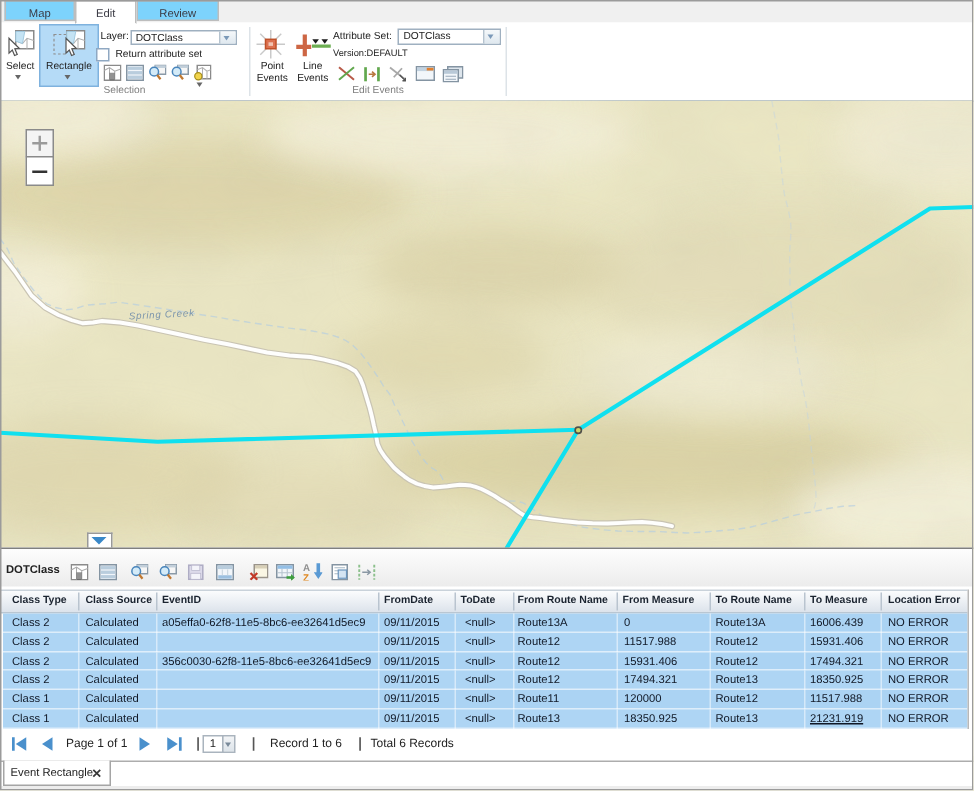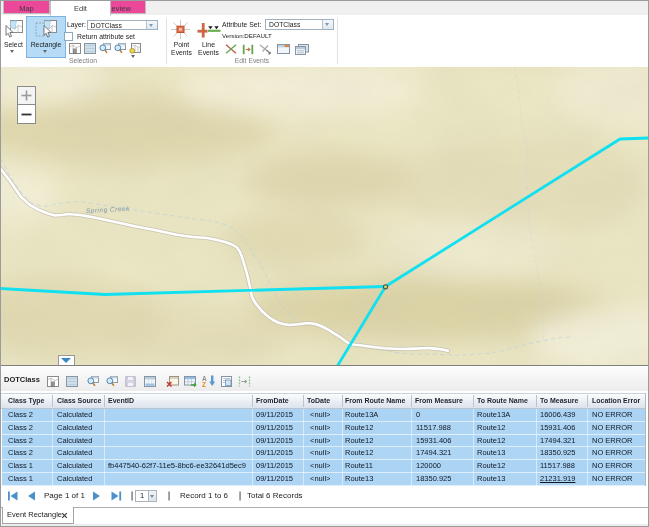--- a/index.html
+++ b/index.html
@@ -1,20 +1,20 @@
 <!DOCTYPE html>
 <html><head><meta charset="utf-8">
 <style>
 html,body{margin:0;padding:0;}
 body{width:649px;height:527px;position:relative;font-family:"Liberation Sans",sans-serif;background:#fff;overflow:hidden;}
 .abs{position:absolute;}
 #frame{position:absolute;left:0;top:0;width:647px;height:525px;border:1px solid #9b9b9b;pointer-events:none;z-index:99;}
 
 #tabbar{left:0;top:0;width:649px;height:15px;background:#f0f0f0;}
-.rtab{position:absolute;top:0;height:14px;line-height:15px;text-align:center;font-size:7.5px;color:#3a3a44;background:#ec4899;border:1px solid #bdbdbd;box-sizing:border-box;}
+.rtab{position:absolute;top:0;height:14px;line-height:15px;text-align:center;font-size:7.5px;color:#3a3a44;background:#7dd3fc;border:1px solid #bdbdbd;box-sizing:border-box;}
 .rtab.active{background:#fff;border-bottom:1px solid #fff;height:16px;z-index:2;}
 
 #ribbon{left:0;top:15px;width:649px;height:52px;background:#fff;border-bottom:1px solid #5f7d99;box-sizing:content-box;}
 .lbl8{position:absolute;font-size:6.8px;color:#222;white-space:nowrap;}
 .grplbl{position:absolute;font-size:6.8px;color:#7e7e7e;white-space:nowrap;}
 .gdiv{position:absolute;width:1px;background:#dde3e8;}
 .combo{position:absolute;background:#fff;border:1px solid #9fb0c0;box-sizing:border-box;}
 .combo .txt{position:absolute;left:3px;top:0;font-size:6.8px;line-height:9px;color:#222;}
 .combo .btn{position:absolute;right:0;top:0;bottom:0;width:10px;background:linear-gradient(#f5f8fa,#dfe8ef);border-left:1px solid #b5c3cf;}
 .combo .btn:after{content:"";position:absolute;left:2px;top:3px;border-left:2.5px solid transparent;border-right:2.5px solid transparent;border-top:3.5px solid #7b99b8;}
@@ -34,21 +34,21 @@
 #bottombar{left:0;top:507px;width:649px;height:17px;background:#fff;border-top:1px solid #adadad;box-sizing:border-box;}
 #btab{position:absolute;left:2px;top:507px;width:72px;height:17px;background:#fff;border:1px solid #a5a5a5;border-top:none;box-sizing:border-box;font-size:7.5px;line-height:16px;color:#222;}
 #strip{left:0;top:524px;width:649px;height:3px;background:#ededed;}
 .icon{position:absolute;}
 </style></head>
 <body>
 <div id="frame"></div>
 
 <div class="abs" id="tabbar"></div>
 <div class="rtab" style="left:3px;width:47px;">Map</div>
-<div class="rtab active" style="left:50px;width:61px;">Edit</div>
+<div class="rtab active" style="left:50px;width:41px;">Edit</div>
 <div class="rtab" style="left:91px;width:55px;">Review</div>
 
 <div class="abs" id="ribbon"></div>
 
 <svg class="icon" style="left:3px;top:17px;" width="22" height="24" viewBox="0 0 22 24">
   <rect x="7.5" y="3.5" width="12" height="12" fill="#fff" stroke="#8a8a8a"></rect>
   <path d="M7.5 10 L12 12 L15 8.5 L19.5 10 M12 3.5 L12 12 M15 8.5 L15 15.5" fill="none" stroke="#b0b0b0" stroke-width="0.7"></path>
   <path d="M7.5 4 L13.5 4 L12 12 L7.5 10.5 Z" fill="#c4e3f4" stroke="#9cc6de" stroke-width="0.6"></path>
   <path d="M3 8.5 L9.8 15.2 L6.9 15.5 L8.5 19.3 L6.7 20 L5.2 16.3 L3 18.4 Z" fill="#fff" stroke="#555" stroke-width="0.8"></path>
 </svg>
@@ -322,20 +322,21 @@
 <div class="hdiv" style="left:303px;top:395px;"></div>
 <div class="hdiv" style="left:342px;top:395px;"></div>
 <div class="hdiv" style="left:411px;top:395px;"></div>
 <div class="hdiv" style="left:473px;top:395px;"></div>
 <div class="hdiv" style="left:536px;top:395px;"></div>
 <div class="hdiv" style="left:587px;top:395px;"></div>
 <div id="rows">
     <div class="grow" style="top:409px;">
       <div class="gcell" style="left:6px;">Class 2</div>
       <div class="gcell" style="left:55px;">Calculated</div>
+      <div class="gcell" style="left:106px;">a05effa0-62f8-11e5-8bc6-ee32641d5ec9</div>
       <div class="gcell" style="left:254px;">09/11/2015</div>
       <div class="gcell" style="left:308px;">&lt;null&gt;</div>
       <div class="gcell" style="left:343px;">Route13A</div>
       <div class="gcell" style="left:414px;">0</div>
       <div class="gcell" style="left:475px;">Route13A</div>
       <div class="gcell" style="left:538px;">16006.439</div>
       <div class="gcell" style="left:590px;">NO ERROR</div>
       <div class="cdiv" style="left:50px;"></div>
       <div class="cdiv" style="left:102px;"></div>
       <div class="cdiv" style="left:250px;"></div>
@@ -364,20 +365,21 @@
       <div class="cdiv" style="left:340px;"></div>
       <div class="cdiv" style="left:409px;"></div>
       <div class="cdiv" style="left:471px;"></div>
       <div class="cdiv" style="left:534px;"></div>
       <div class="cdiv" style="left:585px;"></div>
       <div style="position:absolute;left:0;right:0;bottom:0;height:1px;background:rgba(255,255,255,0.6);"></div>
     </div>
     <div class="grow" style="top:434.66px;">
       <div class="gcell" style="left:6px;">Class 2</div>
       <div class="gcell" style="left:55px;">Calculated</div>
+      <div class="gcell" style="left:106px;">356c0030-62f8-11e5-8bc6-ee32641d5ec9</div>
       <div class="gcell" style="left:254px;">09/11/2015</div>
       <div class="gcell" style="left:308px;">&lt;null&gt;</div>
       <div class="gcell" style="left:343px;">Route12</div>
       <div class="gcell" style="left:414px;">15931.406</div>
       <div class="gcell" style="left:475px;">Route12</div>
       <div class="gcell" style="left:538px;">17494.321</div>
       <div class="gcell" style="left:590px;">NO ERROR</div>
       <div class="cdiv" style="left:50px;"></div>
       <div class="cdiv" style="left:102px;"></div>
       <div class="cdiv" style="left:250px;"></div>
@@ -406,21 +408,20 @@
       <div class="cdiv" style="left:340px;"></div>
       <div class="cdiv" style="left:409px;"></div>
       <div class="cdiv" style="left:471px;"></div>
       <div class="cdiv" style="left:534px;"></div>
       <div class="cdiv" style="left:585px;"></div>
       <div style="position:absolute;left:0;right:0;bottom:0;height:1px;background:rgba(255,255,255,0.6);"></div>
     </div>
     <div class="grow" style="top:460.32px;">
       <div class="gcell" style="left:6px;">Class 1</div>
       <div class="gcell" style="left:55px;">Calculated</div>
-      <div class="gcell" style="left:106px;">fb447540-62f7-11e5-8bc6-ee32641d5ec9</div>
       <div class="gcell" style="left:254px;">09/11/2015</div>
       <div class="gcell" style="left:308px;">&lt;null&gt;</div>
       <div class="gcell" style="left:343px;">Route11</div>
       <div class="gcell" style="left:414px;">120000</div>
       <div class="gcell" style="left:475px;">Route12</div>
       <div class="gcell" style="left:538px;">11517.988</div>
       <div class="gcell" style="left:590px;">NO ERROR</div>
       <div class="cdiv" style="left:50px;"></div>
       <div class="cdiv" style="left:102px;"></div>
       <div class="cdiv" style="left:250px;"></div>

